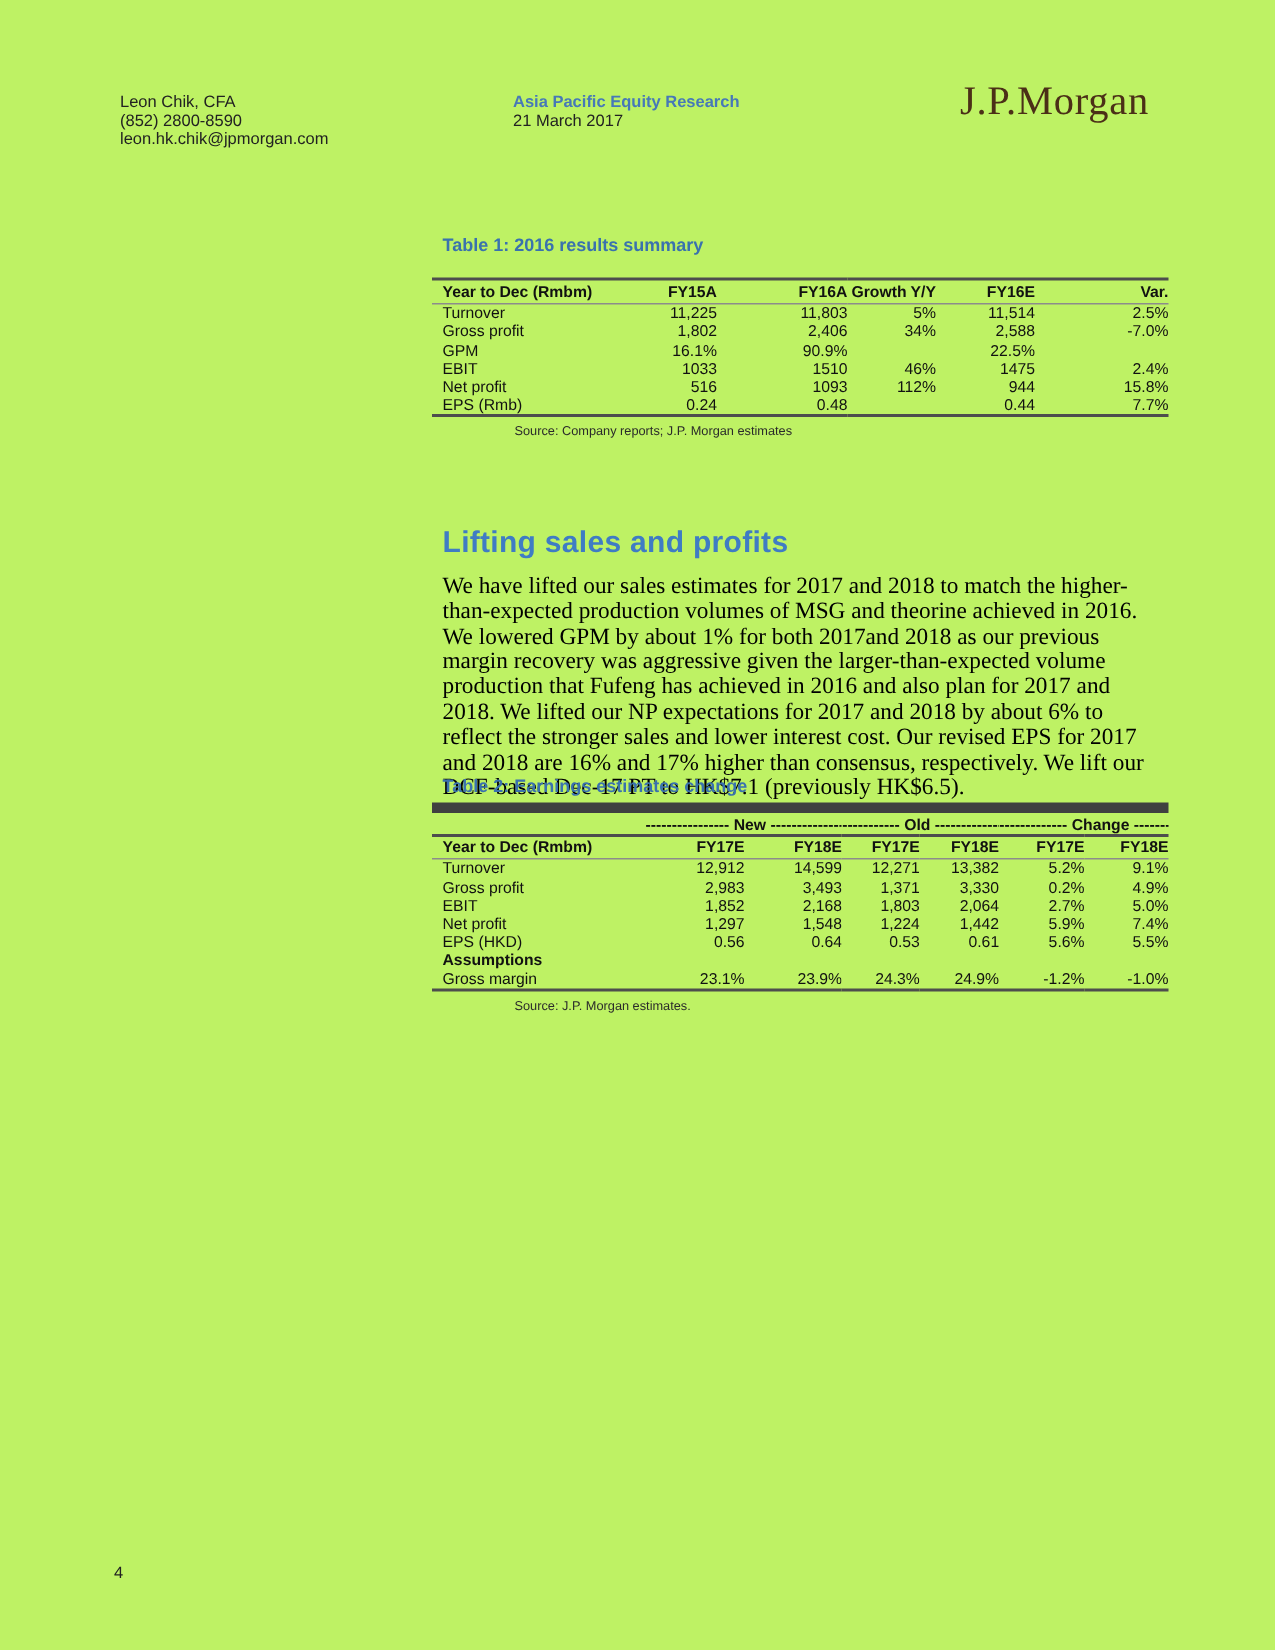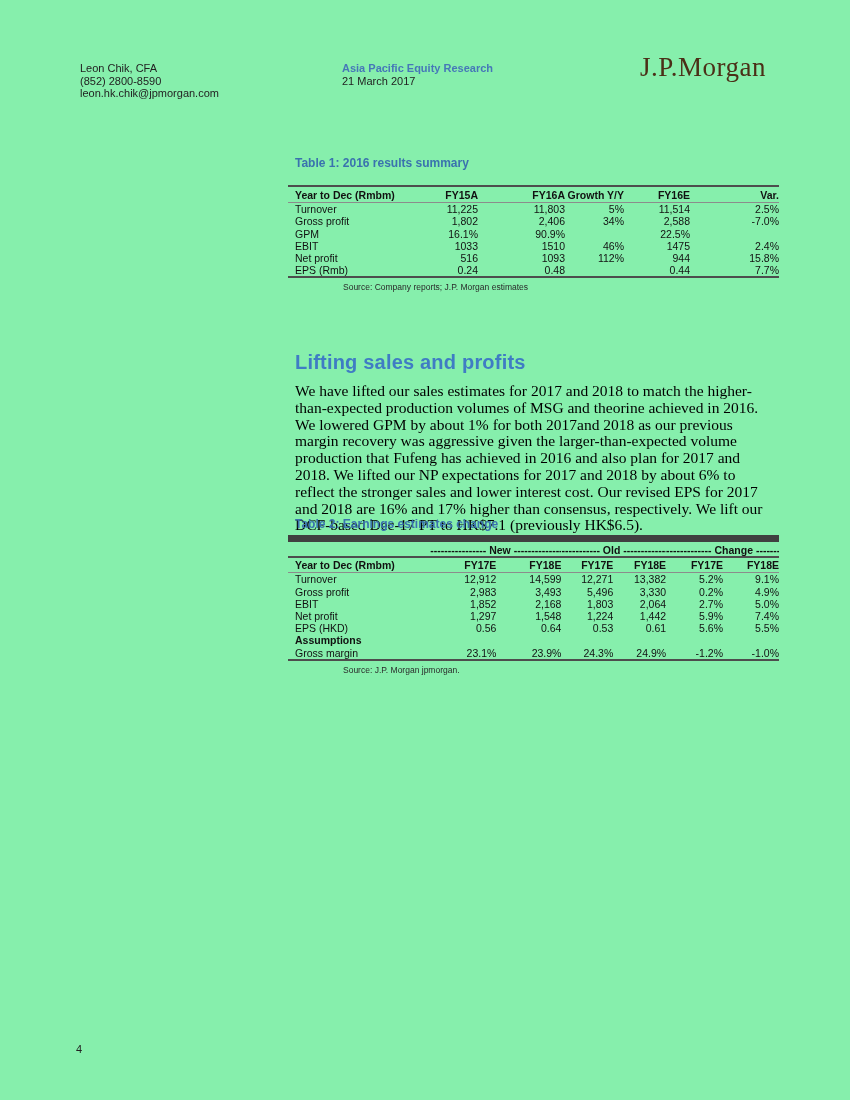--- a/index.html
+++ b/index.html
@@ -1,18 +1,18 @@
 <!DOCTYPE html>
 <html><head>
 <meta charset="utf-8">
 <style>
   * { margin:0; padding:0; box-sizing:border-box; }
   html,body { background:#ffffff; }
   .page {
-    position:relative; width:850px; height:1100px; background:#86efac;
+    position:relative; width:850px; height:1100px; background:#bef264;
     font-family:"Liberation Sans", sans-serif; color:#1a1a1a; overflow:hidden;
   }
 
   
   .author-block { position:absolute; left:80px; top:62px; font-size:11px; line-height:12.5px; color:#222; }
   .research-block { position:absolute; left:295px; top:62px; font-size:11px; line-height:12.5px;margin-left:47px; }
   .research-title { color:#4678b8; font-weight:bold; }
   .research-date { color:#222; }
   .logo {
     position:absolute; right:84px; top:52px;
@@ -195,21 +195,21 @@
             <td>14,599</td>
             <td>12,271</td>
             <td>13,382</td>
             <td>5.2%</td>
             <td>9.1%</td>
           </tr>
           <tr>
             <td class="row-label">Gross profit</td>
             <td>2,983</td>
             <td>3,493</td>
-            <td>5,496</td>
+            <td>1,371</td>
             <td>3,330</td>
             <td>0.2%</td>
             <td>4.9%</td>
           </tr>
           <tr>
             <td class="row-label">EBIT</td>
             <td>1,852</td>
             <td>2,168</td>
             <td>1,803</td>
             <td>2,064</td>
@@ -247,18 +247,18 @@
             <td class="row-label">Gross margin</td>
             <td>23.1%</td>
             <td>23.9%</td>
             <td>24.3%</td>
             <td>24.9%</td>
             <td>-1.2%</td>
             <td>-1.0%</td>
           </tr>
         </tbody>
     </table>
-    <div class="source-line">Source: J.P. Morgan jpmorgan.</div>
+    <div class="source-line">Source: J.P. Morgan estimates.</div>
   </div>
 
   <div class="page-number">4</div>
 
 </div>
 
 </body></html>

